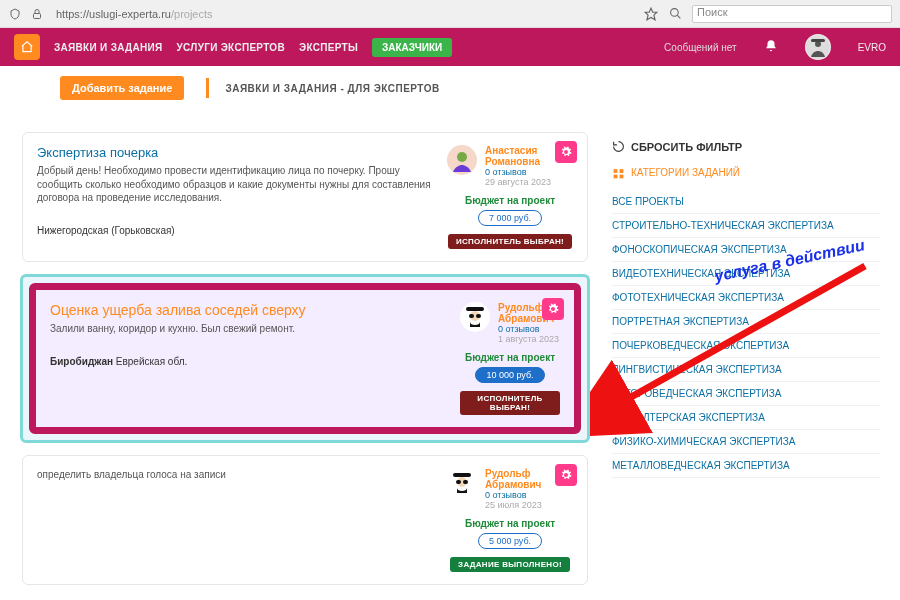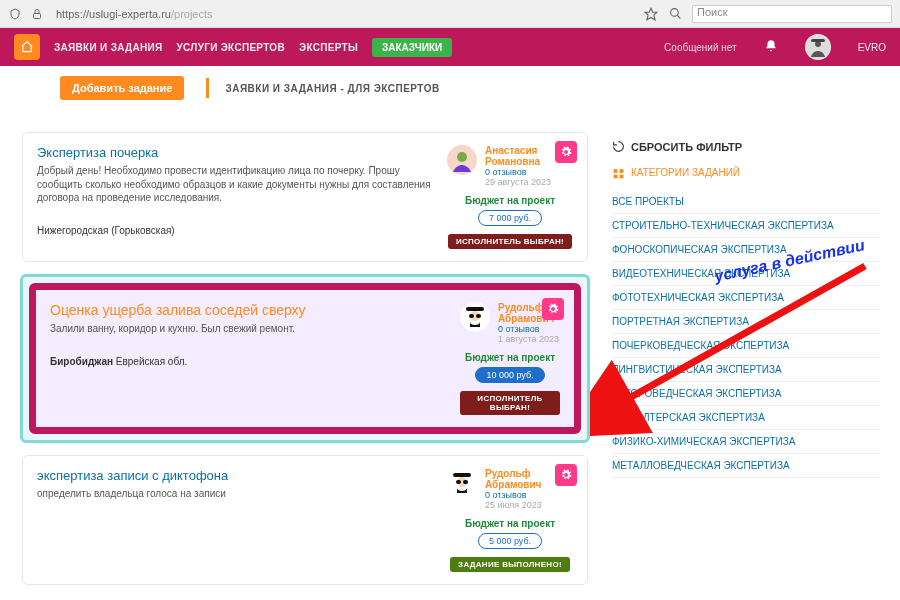--- a/index.html
+++ b/index.html
@@ -46,21 +46,21 @@
 .ua-av { width: 30px; height: 30px; border-radius: 50%; flex: 0 0 30px; display:flex; align-items:center; justify-content:center; }
 .ua-meta { text-align: left; }
 .ua-name { color: #ff8a1f; font-weight: 600; font-size: 10px; }
 .ua-rev { color: #0b6fa5; font-size: 9px; }
 .ua-date { color: #aaa; font-size: 9px; }
 .bud-label { color: #208a3a; font-weight: 600; font-size: 10px; margin-top: 8px; }
 .price-pill { display: inline-block; margin-top: 4px; border: 1px solid #1e6fc9; color: #1e6fc9; border-radius: 10px; padding: 2px 10px; font-size: 9px; background: #fff; }
 .price-pill.fill { background: #1e6fc9; color: #fff; }
 .status-pill { margin-top: 8px; padding: 3px 8px; border-radius: 3px; font-size: 8px; font-weight: 700; letter-spacing: .3px; color: #fff; }
 .status-orange { background: #7f1d1d; }
-.status-pink { background: #4d7c0f; }
+.status-pink { background: #15803d; }
 
 .side-reset { display: flex; align-items: center; gap: 6px; font-size: 11px; font-weight: 700; color: #333; margin-bottom: 14px; }
 .side-cat { display: flex; gap: 6px; font-size: 10px; font-weight: 400; color: #ff8a1f; margin-bottom: 10px; }
 .side-list { display: flex; flex-direction: column; }
 .side-item { font-size: 10px; color: #0b6fa5; padding: 6px 0; border-bottom: 1px solid #eef0f2; }
 
 .annot-arrow { position: absolute; top: 150px; right: 30px; width: 280px; height: 180px; pointer-events: none; }
 .annot-text { position: absolute; top: 142px; right: 34px; color: #1a2fe8; font-weight: 700; font-style: italic; font-size: 16px; transform: rotate(-12deg); pointer-events: none; }
 </style>
 </head>
@@ -205,21 +205,20 @@
           <div class="bud-label">Бюджет на проект</div>
           <span class="price-pill fill">10 000 руб.</span>
           <span class="status-pill status-orange">ИСПОЛНИТЕЛЬ ВЫБРАН!</span>
         </div>
       </div>
     </div>
 
     <div class="card">
       <div class="card-inner">
         <div class="card-left">
-          <div class="card-title">экспертиза записи с диктофона</div>
           <div class="card-desc">определить владельца голоса на записи</div>
         </div>
         <div class="card-right">
           <span class="gear">
             <svg width="12" height="12" viewBox="0 0 24 24" fill="#fff">
                 <path d="M12 8a4 4 0 100 8 4 4 0 000-8zm9 4l2 1-1 3-2-1a8 8 0 01-2 2l1 2-3 1-1-2a8 8 0 01-3 0l-1 2-3-1 1-2a8 8 0 01-2-2l-2 1-1-3 2-1a8 8 0 010-3l-2-1 1-3 2 1a8 8 0 012-2L7 2l3-1 1 2a8 8 0 013 0l1-2 3 1-1 2a8 8 0 012 2l2-1 1 3-2 1a8 8 0 010 3z"></path>
               </svg>
           </span>
           <div class="ua">
             <span class="ua-av">

